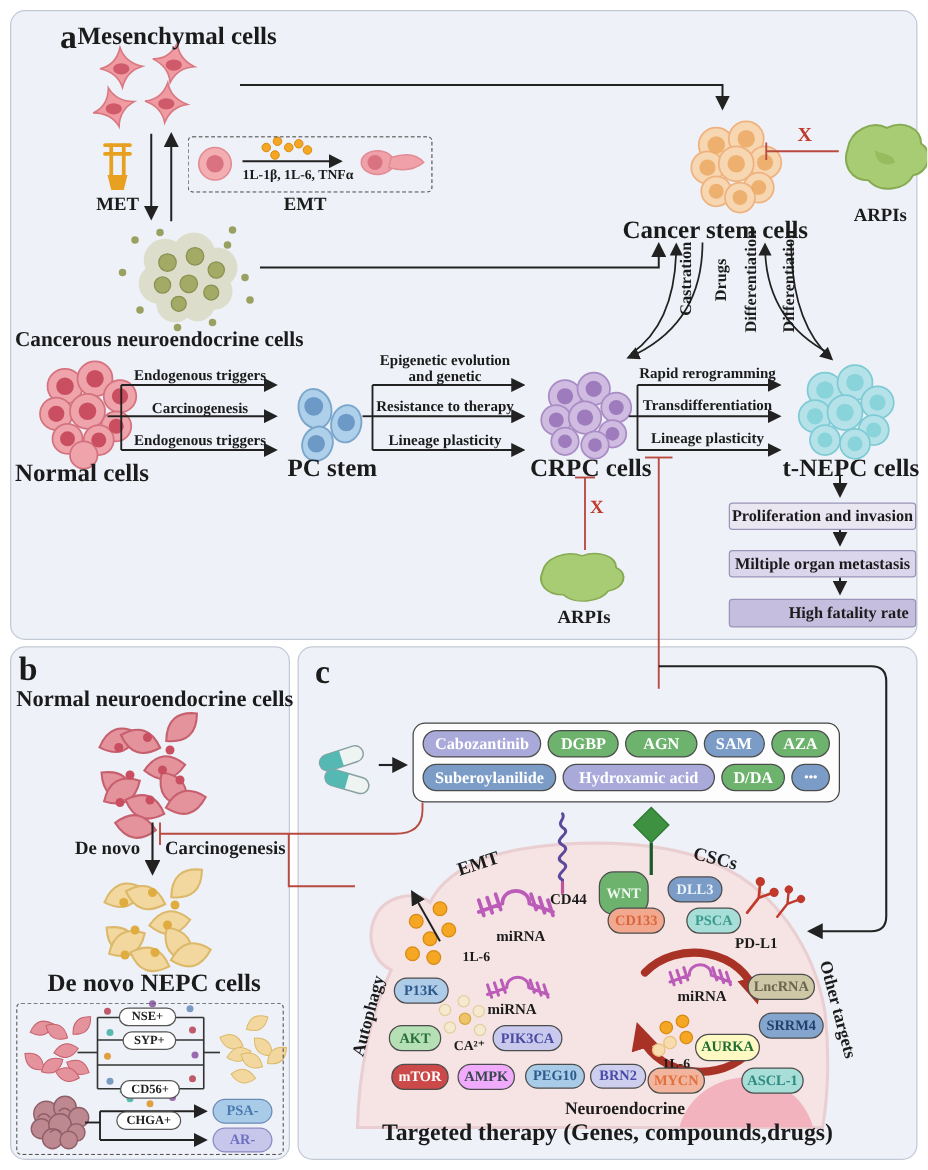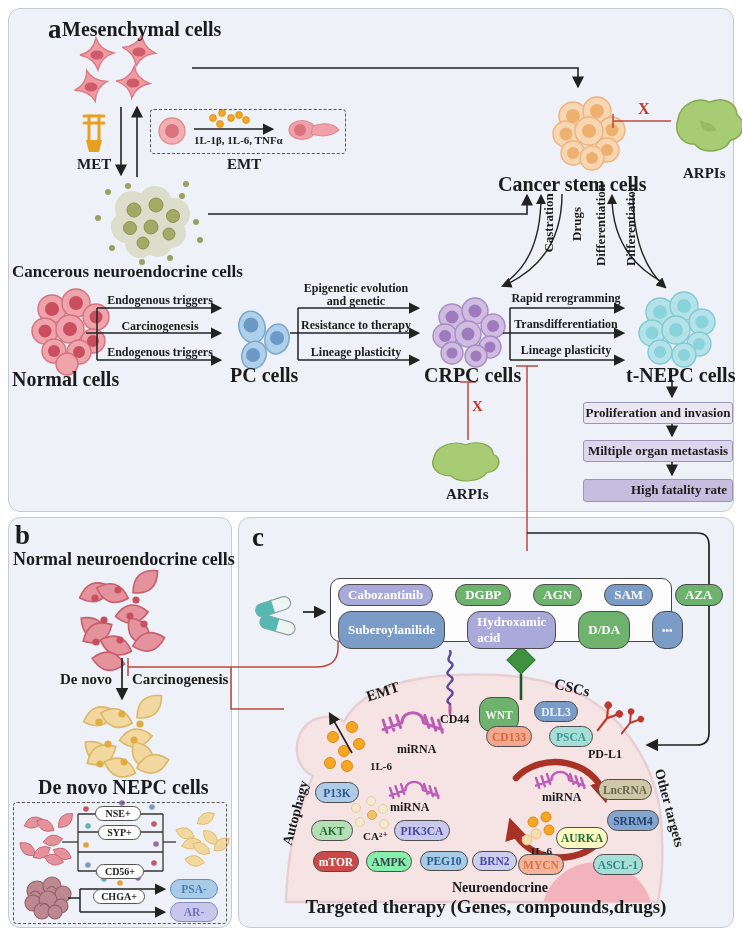--- a/index.html
+++ b/index.html
@@ -9,21 +9,21 @@
   .lbl{position:absolute;z-index:5;color:#1b1b1b;font-weight:bold;white-space:nowrap;}
   .panel-letter{font-size:27px;}
   .h20{font-size:20px;} .h18{font-size:18px;} .h17{font-size:17px;} .h15{font-size:15px;}
   .small{font-size:12px;white-space:normal;text-align:center;line-height:1.05;}
   .pre{white-space:pre-line;}
   .rot{transform-origin:center center;}
   .redx{color:#c0392b;font-size:16px;}
   .outbox{position:absolute;z-index:5;box-sizing:border-box;border:1px solid #9a94b8;border-radius:3px;text-align:center;font-weight:bold;font-size:13px;color:#1b1b1b;padding-top:2px;}
   .pill{position:absolute;z-index:6;box-sizing:border-box;border:1.3px solid #4c4c4c;border-radius:12px;display:flex;align-items:center;justify-content:center;font-weight:bold;font-size:11.5px;}
   .drugbox{position:absolute;z-index:5;box-sizing:border-box;background:#fdfdfe;border:1.6px solid #444;border-radius:10px;padding:5px 7px;display:flex;flex-direction:column;gap:5px;}
-  .drugrow{display:flex;gap:22px;justify-content:flex-start;}
+  .drugrow{display:flex;gap:5px;justify-content:flex-start;}
   .dpill{box-sizing:border-box;border:1.3px solid #4c4c4c;border-radius:13px;color:#fff;font-weight:bold;font-size:13px;padding:2px 9px;display:flex;align-items:center;justify-content:center;}
   .c-lav{background:#a9a9da;} .c-grn{background:#6db36d;} .c-blu{background:#7b9cc7;}
   .oval{position:absolute;z-index:6;box-sizing:border-box;background:#fff;border:1.2px solid #555;border-radius:9px;text-align:center;font-weight:bold;font-size:10px;color:#222;line-height:13px;}
   .dash{position:absolute;z-index:4;border:1.6px dashed #555;border-radius:4px;box-sizing:border-box;}
 </style>
 </head>
 <body>
 
 <div class="fig">
 
@@ -510,21 +510,21 @@
   <div class="lbl small" style="left:100px;top:346px;width:120px;">Endogenous triggers</div>
   <div class="lbl small pre" style="left:294px;top:282px;width:124px;">Epigenetic evolution
 and genetic</div>
   <div class="lbl small" style="left:294px;top:319px;width:124px;">Resistance to therapy</div>
   <div class="lbl small" style="left:294px;top:346px;width:124px;">Lineage plasticity</div>
   <div class="lbl small" style="left:505px;top:292px;width:122px;">Rapid rerogramming</div>
   <div class="lbl small" style="left:505px;top:318px;width:122px;">Transdifferentiation</div>
   <div class="lbl small" style="left:505px;top:344px;width:122px;">Lineage plasticity</div>
 
   <div class="lbl h20" style="left:12px;top:368px;">Normal cells</div>
-  <div class="lbl h20" style="left:230px;top:364px;">PC cells</div>
+  <div class="lbl h20" style="left:230px;top:364px;">PC stem</div>
   <div class="lbl h20" style="left:424px;top:364px;">CRPC cells</div>
   <div class="lbl h20" style="left:626px;top:364px;">t-NEPC cells</div>
 
   <div class="lbl rot" style="left:549px;top:223px;font-size:13px;transform:translate(-50%,-50%) rotate(-90deg);">Castration</div>
   <div class="lbl rot" style="left:577px;top:224px;font-size:13px;transform:translate(-50%,-50%) rotate(-90deg);">Drugs</div>
   <div class="lbl rot" style="left:601px;top:225px;font-size:13px;transform:translate(-50%,-50%) rotate(-90deg);">Differentiation</div>
   <div class="lbl rot" style="left:631px;top:225px;font-size:13px;transform:translate(-50%,-50%) rotate(-90deg);">Differentiation</div>
 
   <div class="outbox" style="left:583px;top:402px;width:150px;height:22px;background:#eae7f3;">Proliferation and invasion</div>
   <div class="outbox" style="left:583px;top:440px;width:150px;height:22px;background:#dcd6ec;">Miltiple organ metastasis</div>
@@ -578,21 +578,21 @@
   <div class="pill" style="left:479px;top:697px;width:40px;height:35px;background:#6db36d;color:#f0f8f0;">WNT</div>
   <div class="pill" style="left:534px;top:701px;width:44px;height:21px;background:#7b9cc7;color:#eaf2fa;">DLL3</div>
   <div class="pill" style="left:486px;top:726px;width:46px;height:21px;background:#f2a88e;color:#d8663a;">CD133</div>
   <div class="pill" style="left:549px;top:726px;width:44px;height:21px;background:#a8ded8;color:#3a9a8e;">PSCA</div>
   <div class="pill" style="left:598px;top:779px;width:54px;height:21px;background:#cfc8a6;color:#6b6450;">LncRNA</div>
   <div class="pill" style="left:607px;top:810px;width:52px;height:21px;background:#84a6ce;color:#23416e;">SRRM4</div>
   <div class="pill" style="left:593px;top:854px;width:50px;height:21px;background:#a8ded8;color:#2e8a80;">ASCL-1</div>
   <div class="pill" style="left:315px;top:782px;width:44px;height:21px;background:#aecbe8;color:#2d5a8a;">P13K</div>
   <div class="pill" style="left:311px;top:820px;width:42px;height:21px;background:#b5e0b5;color:#2a6e3a;">AKT</div>
   <div class="pill" style="left:313px;top:851px;width:46px;height:21px;background:#cb4949;color:#fff;">mTOR</div>
-  <div class="pill" style="left:366px;top:851px;width:46px;height:21px;background:#86efac;color:#37474a;">AMPK</div>
+  <div class="pill" style="left:366px;top:851px;width:46px;height:21px;background:#f0abfc;color:#37474a;">AMPK</div>
   <div class="pill" style="left:394px;top:820px;width:56px;height:21px;background:#c9c9ee;color:#4a4aa0;">PIK3CA</div>
   <div class="pill" style="left:420px;top:851px;width:48px;height:20px;background:#a8cce8;color:#2d5a8a;">PEG10</div>
   <div class="pill" style="left:472px;top:851px;width:45px;height:20px;background:#ceceee;color:#4a4aa8;">BRN2</div>
   <div class="pill" style="left:518px;top:854px;width:46px;height:21px;background:#f2b49c;color:#e0713f;">MYCN</div>
   <div class="pill" style="left:556px;top:827px;width:52px;height:22px;background:#fef9c3;color:#1f6e33;">AURKA</div>
 
   <div class="lbl" style="left:420px;top:880px;width:160px;text-align:center;font-size:14px;">Neuroendocrine</div>
   <div class="lbl h20" style="left:286px;top:896px;width:400px;text-align:center;font-size:19px;">Targeted therapy (Genes, compounds,drugs)</div>
 
 </div>

